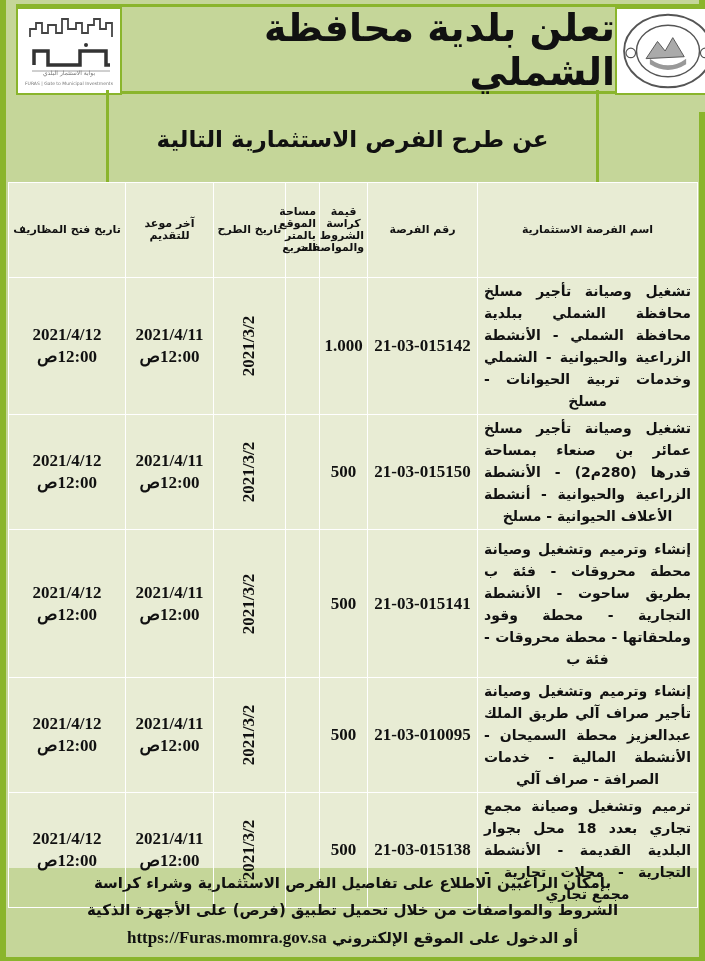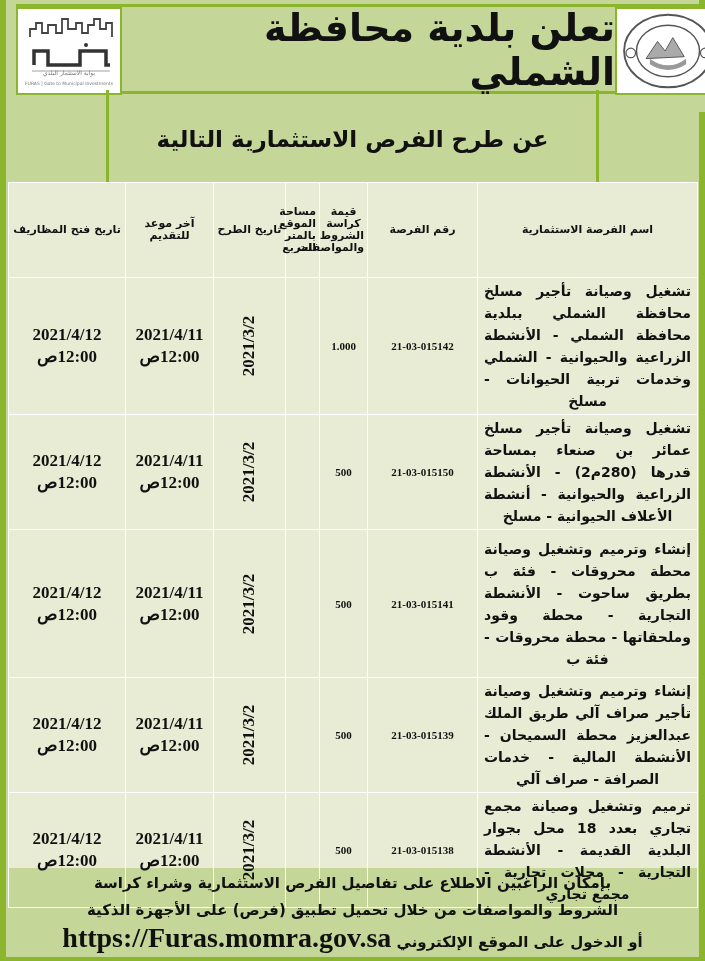--- a/index.html
+++ b/index.html
@@ -56,32 +56,32 @@
   table {
     width: 100%; height: 100%; border-collapse: collapse; direction: rtl;
     table-layout: fixed;
   }
   th, td {
     border: 1.5px solid #ffffff; padding: 2px 3px; vertical-align: middle;
     text-align: center;
   }
   th { font-size: 11px; font-weight: bold; line-height: 12px; height: 90px; }
   td.desc { font-size: 14px; font-weight: bold; line-height: 22px; text-align: justify; text-align-last: center; padding: 2px 6px; }
-  td.num { font-family: "Liberation Serif", serif; font-weight: bold; font-size: 11px; white-space: nowrap; }
+  td.num { font-family: "Liberation Serif", serif; font-weight: bold; font-size: 17px; white-space: nowrap; }
   td.date-v { font-family: "Liberation Serif", serif; font-weight: bold; font-size: 17px; }
   .vert { display: inline-block; transform: rotate(-90deg); white-space: nowrap; }
   td.dt { font-family: "Liberation Serif", serif; font-weight: bold; font-size: 17px; line-height: 22px; }
   .dt span { display: block; text-align: center; }
   
   .footer {
     position: absolute; left: 6px; right: 6px; top: 870px; height: 87px;
     direction: rtl; font-weight: bold; text-align: center;
     font-size: 15px; line-height: 27px;
   }
-  .footer .url { font-family: "Liberation Serif", serif; font-size: 28px; direction: ltr; unicode-bidi: embed; }
+  .footer .url { font-family: "Liberation Serif", serif; font-size: 17px; direction: ltr; unicode-bidi: embed; }
 </style>
 </head>
 <body>
 
 <div class="frame"></div>
 
 <div class="header">
   <div class="logo-box logo-left">
     <svg class="furas-logo" viewBox="0 0 90 78">
       <polyline points="4,22 4,14 10,14 10,8 16,8 16,18 22,18 22,10 30,10 30,18 36,18 36,4 42,4 42,14 50,14 50,8 56,8 56,18 62,18 62,10 68,10 68,4 74,4 74,14 80,14 80,8 86,8 86,22" fill="none" stroke="#444" stroke-width="1.8"></polyline>
@@ -176,21 +176,21 @@
             <span>2021/4/11</span>
             <span>12:00ص</span>
           </td>
         <td class="dt">
             <span>2021/4/12</span>
             <span>12:00ص</span>
           </td>
       </tr>
       <tr style="height:106px">
         <td class="desc">إنشاء وترميم وتشغيل وصيانة تأجير صراف آلي طريق الملك عبدالعزيز محطة السميحان - الأنشطة المالية - خدمات الصرافة - صراف آلي</td>
-        <td class="num">21-03-015139</td>
+        <td class="num">21-03-010095</td>
         <td class="num">500</td>
         <td class="num"></td>
         <td class="date-v"><span class="vert">2021/3/2</span></td>
         <td class="dt">
             <span>2021/4/11</span>
             <span>12:00ص</span>
           </td>
         <td class="dt">
             <span>2021/4/12</span>
             <span>12:00ص</span>

